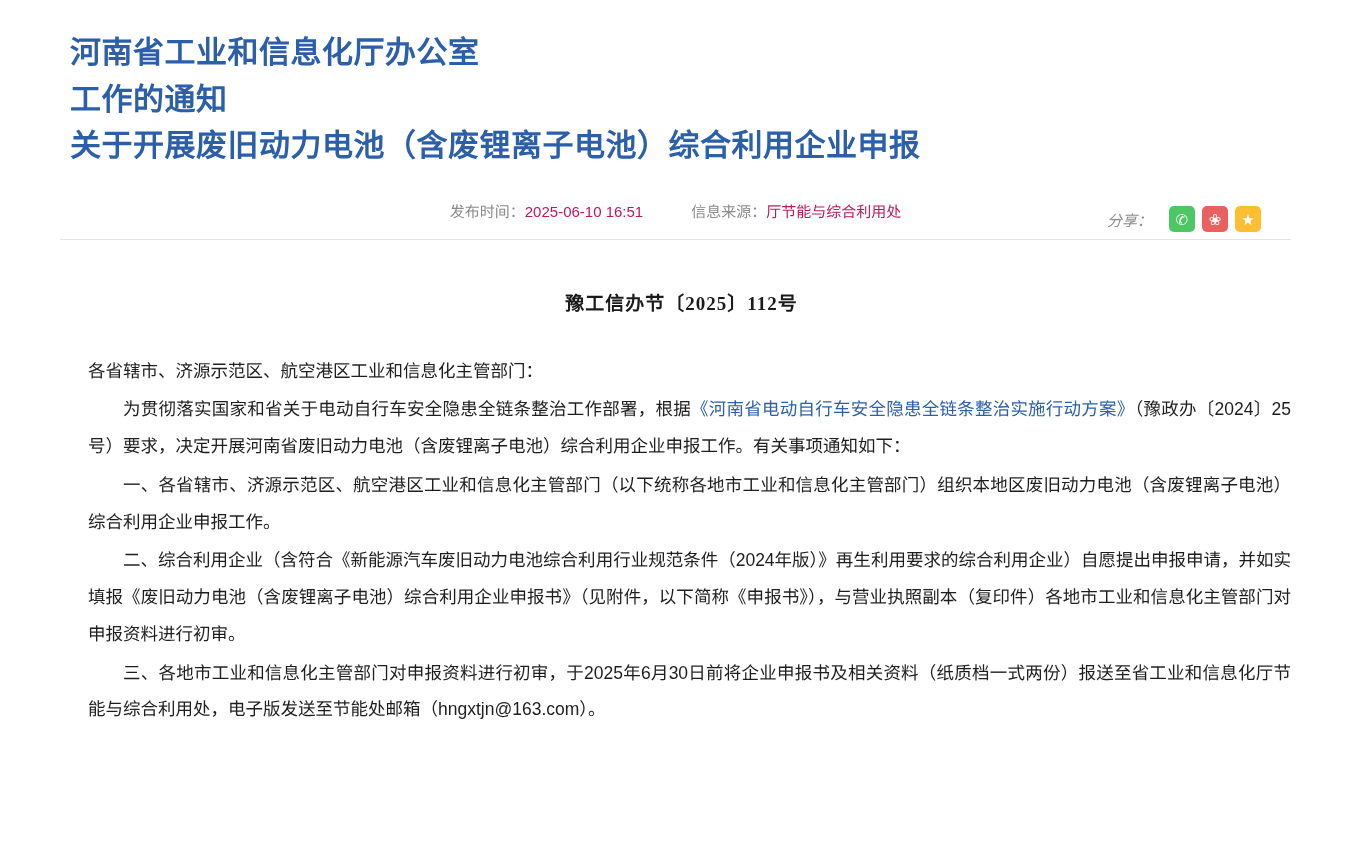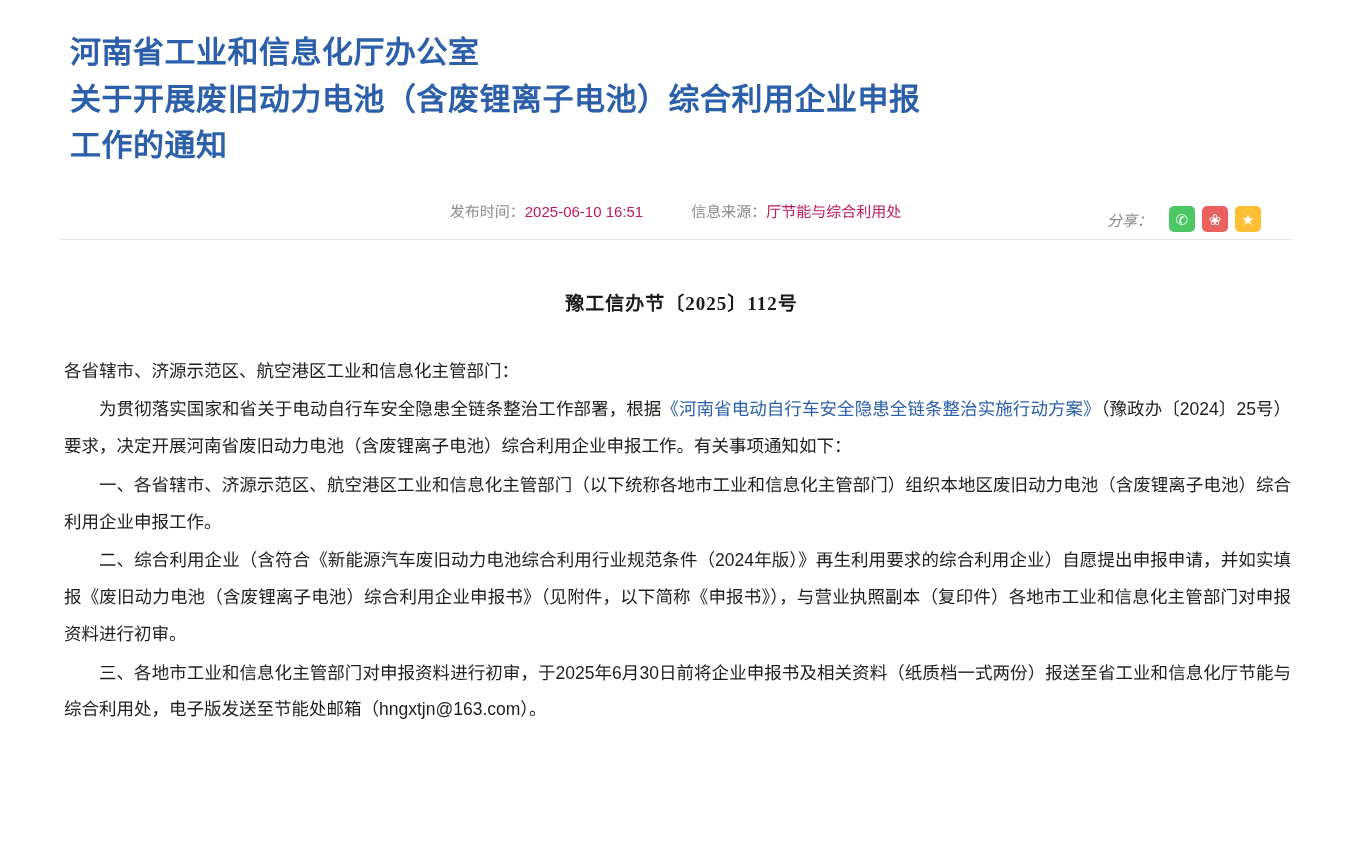--- a/index.html
+++ b/index.html
@@ -78,21 +78,21 @@
   .doc-number {
     text-align: center;
     font-family: "Liberation Serif", "DejaVu Serif", serif;
     font-weight: bold;
     font-size: 19px;
     color: #1a1a1a;
     padding: 48px 0 16px 12px;
     letter-spacing: 1px;
   }
   .body-text {
-    padding: 22px 60px 40px 64px;
+    padding: 22px 60px 40px 88px;
     color: #1d1d1d;
     font-size: 17.5px;
     line-height: 2.1;
     text-align: justify;
   }
   .para { margin: 0 0 2px 0; }
   .para.indent { text-indent: 2em; }
   .link {
     color: #2b5faa;
     text-decoration: none;
@@ -100,22 +100,22 @@
     margin-top: 48px;
   }
 </style>
 </head>
 <body>
 
 <div class="page">
 
   <div class="title-block">
     <div class="title-line">河南省工业和信息化厅办公室</div>
+    <div class="title-line">工作的通知</div>
     <div class="title-line">关于开展废旧动力电池（含废锂离子电池）综合利用企业申报</div>
-    <div class="title-line">工作的通知</div>
   </div>
 
   <div class="meta-row">
     <div class="meta-item">
       <span>发布时间：</span><span class="meta-value">2025-06-10 16:51</span>
     </div>
     <div class="meta-item">
       <span>信息来源：</span><span class="meta-value">厅节能与综合利用处</span>
     </div>
 

